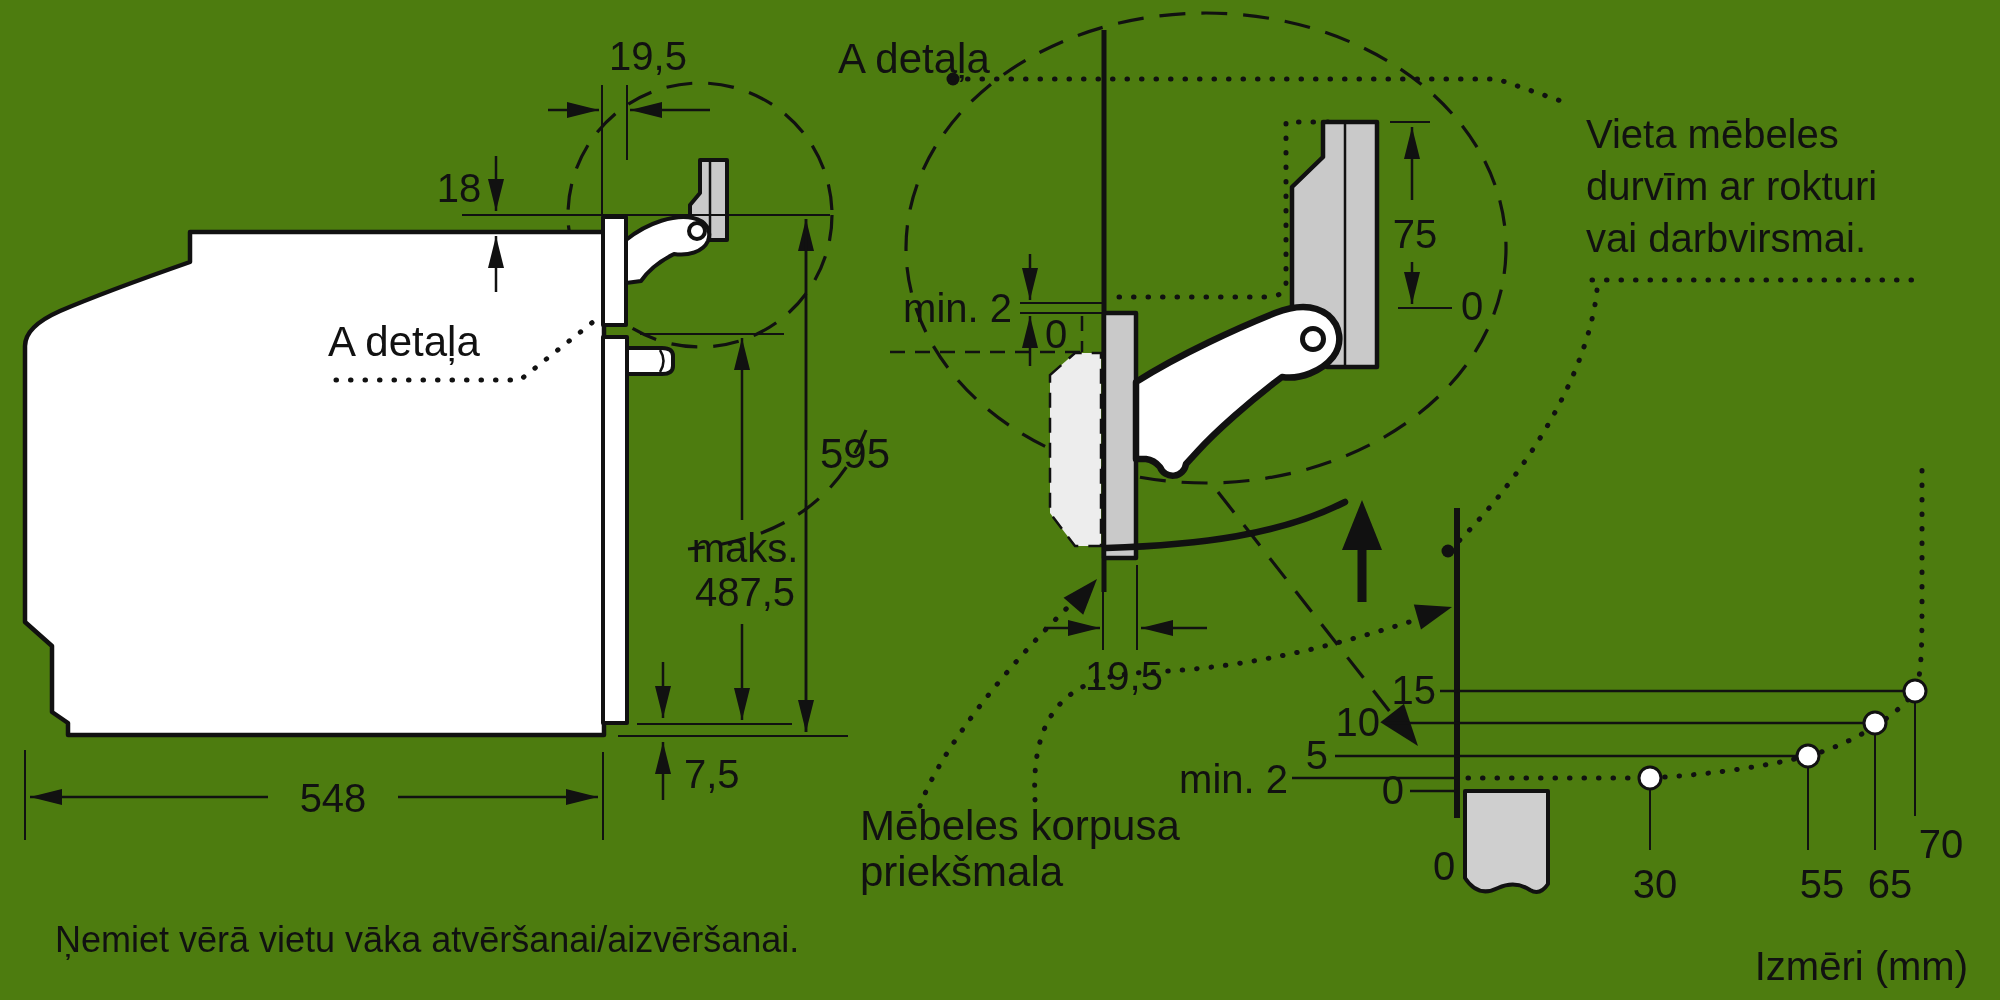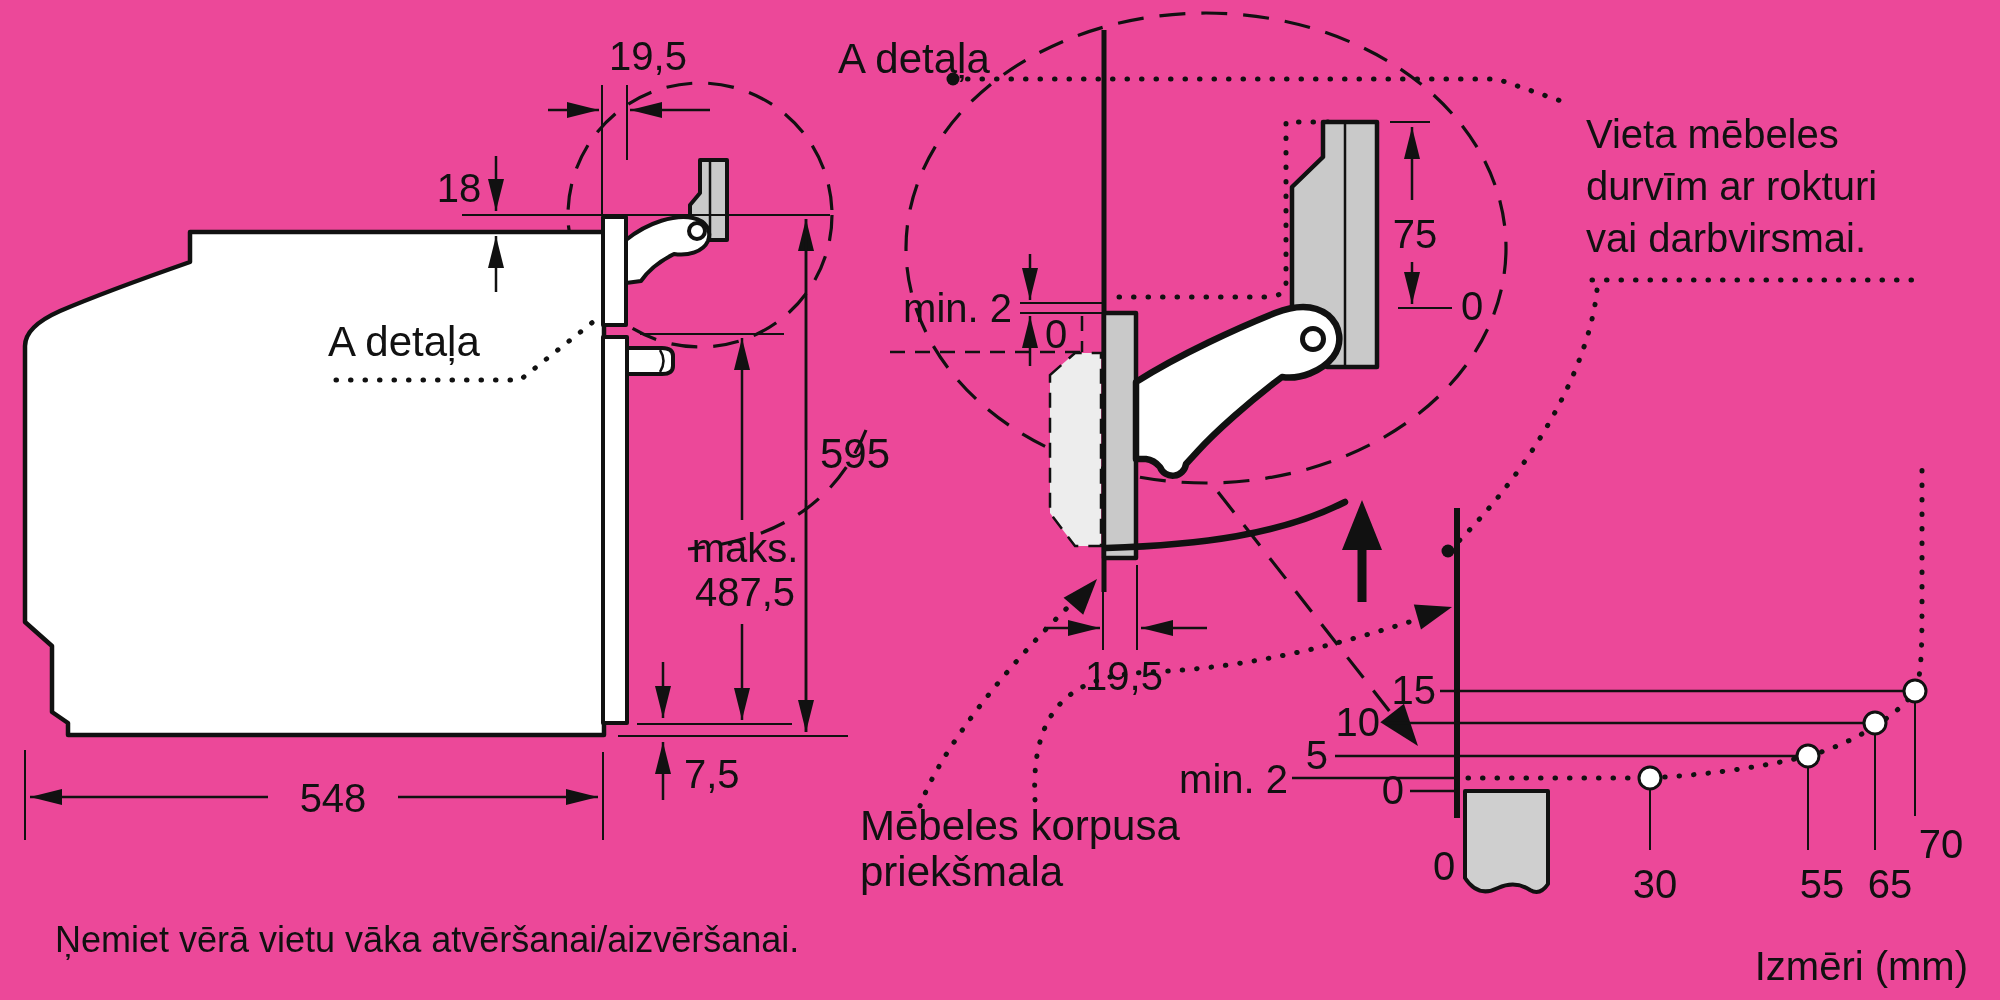--- a/index.html
+++ b/index.html
@@ -1,16 +1,16 @@
 <!DOCTYPE html>
 <html><head>
 <meta charset="utf-8">
 <style>
   html,body{margin:0;padding:0;background:#fff;}
-  .stage{position:relative;width:2000px;height:1000px;background:#ec4899;overflow:hidden;}
+  .stage{position:relative;width:2000px;height:1000px;background:#4d7c0f;overflow:hidden;}
   svg{display:block;}
   svg text{font-family:"Liberation Sans","DejaVu Sans",sans-serif;fill:#111;}
   .s-main{stroke:#111;stroke-width:4.5;fill:none;stroke-linejoin:round;}
   .s-w4{stroke:#111;stroke-width:4;fill:none;stroke-linejoin:round;}
   .s-thick{stroke:#111;stroke-width:6.5;fill:none;stroke-linejoin:round;stroke-linecap:round;}
   .s-thin{stroke:#111;stroke-width:2;fill:none;}
   .s-dim{stroke:#111;stroke-width:2.5;fill:none;}
   .s-dash{stroke:#111;stroke-width:3.2;fill:none;stroke-dasharray:26 16;}
   .s-dash-thin{stroke:#111;stroke-width:2.5;fill:none;stroke-dasharray:15 10;}
   .s-dot{stroke:#111;stroke-width:5;fill:none;stroke-dasharray:0.5 14;stroke-linecap:round;}

